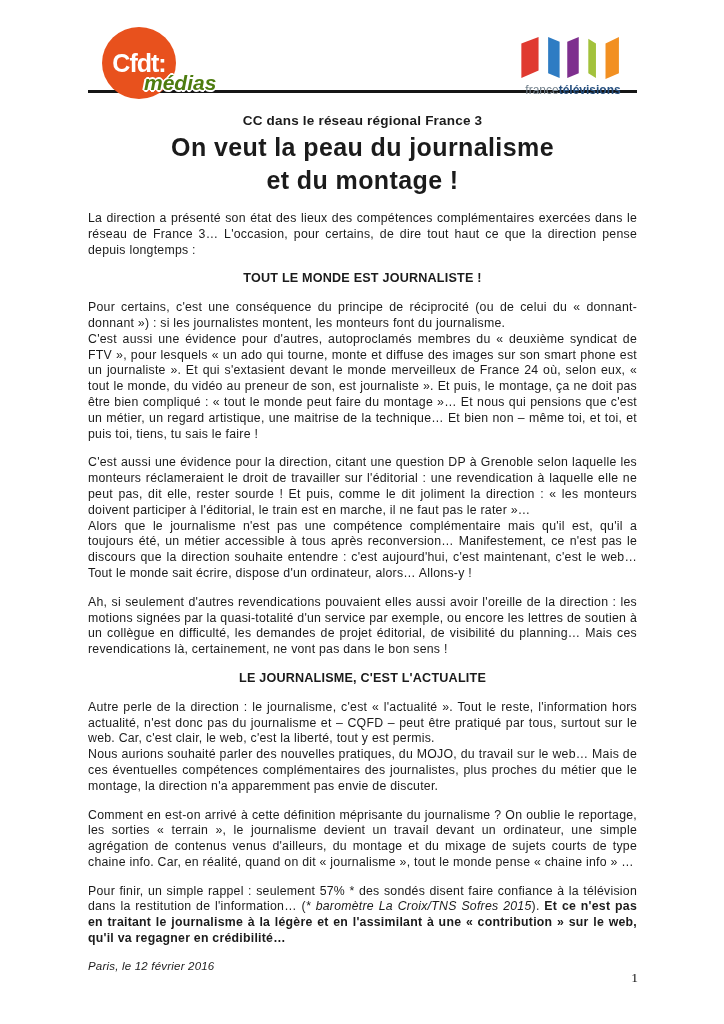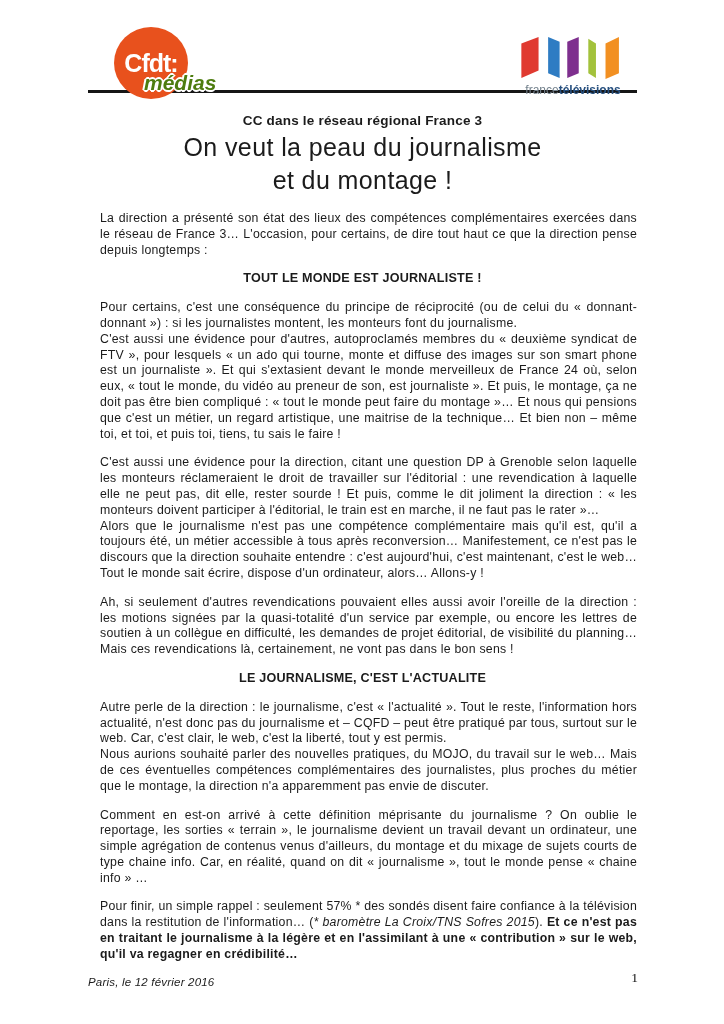--- a/index.html
+++ b/index.html
@@ -14,21 +14,21 @@
     color:#1b1b1b;
     overflow:hidden;
   }
   
   .masthead{
     display:flex;justify-content:space-between;align-items:flex-start;
     padding:27px 10px 0 14px;height:88px;box-sizing:border-box;
   }
   .cfdt-logo{position:relative;width:150px;height:96px;}
   .cfdt-circle{
-    position:absolute;left:12px;top:0;width:74px;height:72px;border-radius:50%;
+    position:absolute;left:0;top:0;width:74px;height:72px;border-radius:50%;
     background:#e8511d;display:flex;align-items:center;justify-content:center;
   }
   .cfdt-circle span{
     color:#ffffff;font-weight:bold;font-size:25px;letter-spacing:-1px;
   }
   .cfdt-medias{
     position:absolute;left:42px;top:44px;
     font-style:italic;font-weight:bold;font-size:21px;color:#4d7c0f;
     letter-spacing:0px;
     text-shadow:2px 0 0 #fff,-2px 0 0 #fff,0 2px 0 #fff,0 -2px 0 #fff,
@@ -41,28 +41,28 @@
   .ftv-france{color:#75838e;}
   .ftv-tv{color:#27507f;font-weight:bold;}
   
   .rule{border:none;border-top:3px solid #161616;margin:2px 0 0 0;}
   
   .kicker{
     text-align:center;font-weight:bold;font-size:13.5px;margin-top:20px;
     letter-spacing:0.2px;
   }
   .doc-title{
-    text-align:center;font-weight:normal;font-size:25px;line-height:1.32;
+    text-align:center;font-weight:bold;font-size:25px;line-height:1.32;
     margin:3px 0 0 0;letter-spacing:0.4px;
   }
   
   .body-text{margin-top:14px;}
   .para{
     font-size:12.3px;line-height:15.8px;text-align:justify;
-    letter-spacing:0.25px;margin:0 0 13px 12px;
+    letter-spacing:0.25px;margin:0 0 13px 0;
   }
   .para.tight{margin-bottom:0;}
   .sec-heading{
     text-align:center;font-weight:bold;font-size:12.6px;line-height:15.8px;
     margin:13px 0 13px 0;letter-spacing:0.2px;
   }
   .bold-run{font-weight:bold;}
   .italic-run{font-style:italic;}
   .dateline{
     text-align:left;font-style:italic;font-size:11.5px;margin-top:2px;

